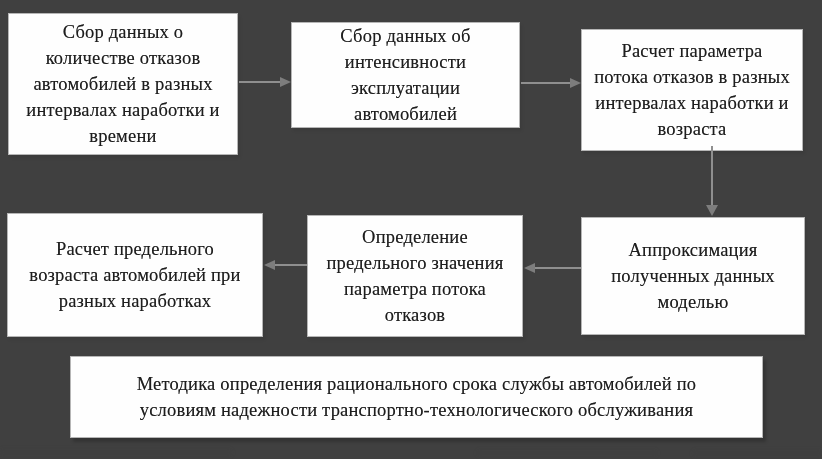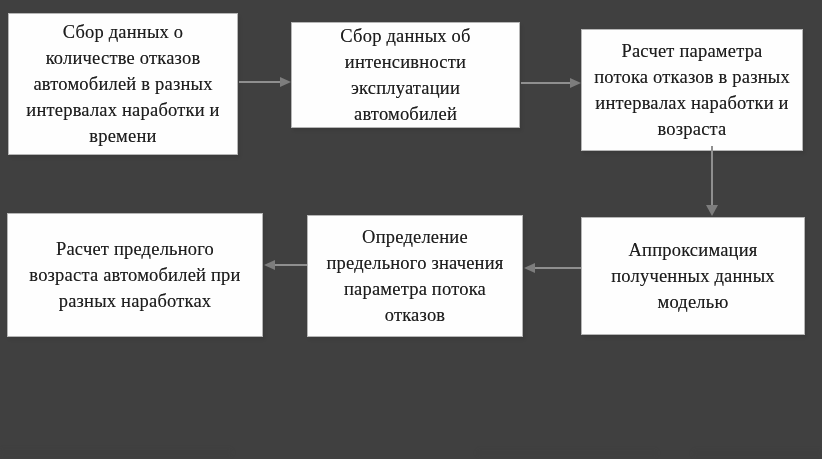--- a/index.html
+++ b/index.html
@@ -121,20 +121,24 @@
 возраста автомобилей при
 разных наработках</div>
   </div>
 
   <div class="flow-box b6">
     <div class="box-text">Аппроксимация
 полученных данных
 моделью</div>
   </div>
 
+  <div class="flow-box b7">
+    <div class="box-text">Методика определения рационального срока службы автомобилей по
+условиям надежности транспортно-технологического обслуживания</div>
+  </div>
 
   <div>
     <div class="arrow-line-h" style="left:239px; top:81px; width:43px;"></div>
     <div class="arrow-head head-right" style="left:280px; top:77px;"></div>
   </div>
 
   <div>
     <div class="arrow-line-h" style="left:521px; top:82px; width:50px;"></div>
     <div class="arrow-head head-right" style="left:570px; top:78px;"></div>
   </div>

